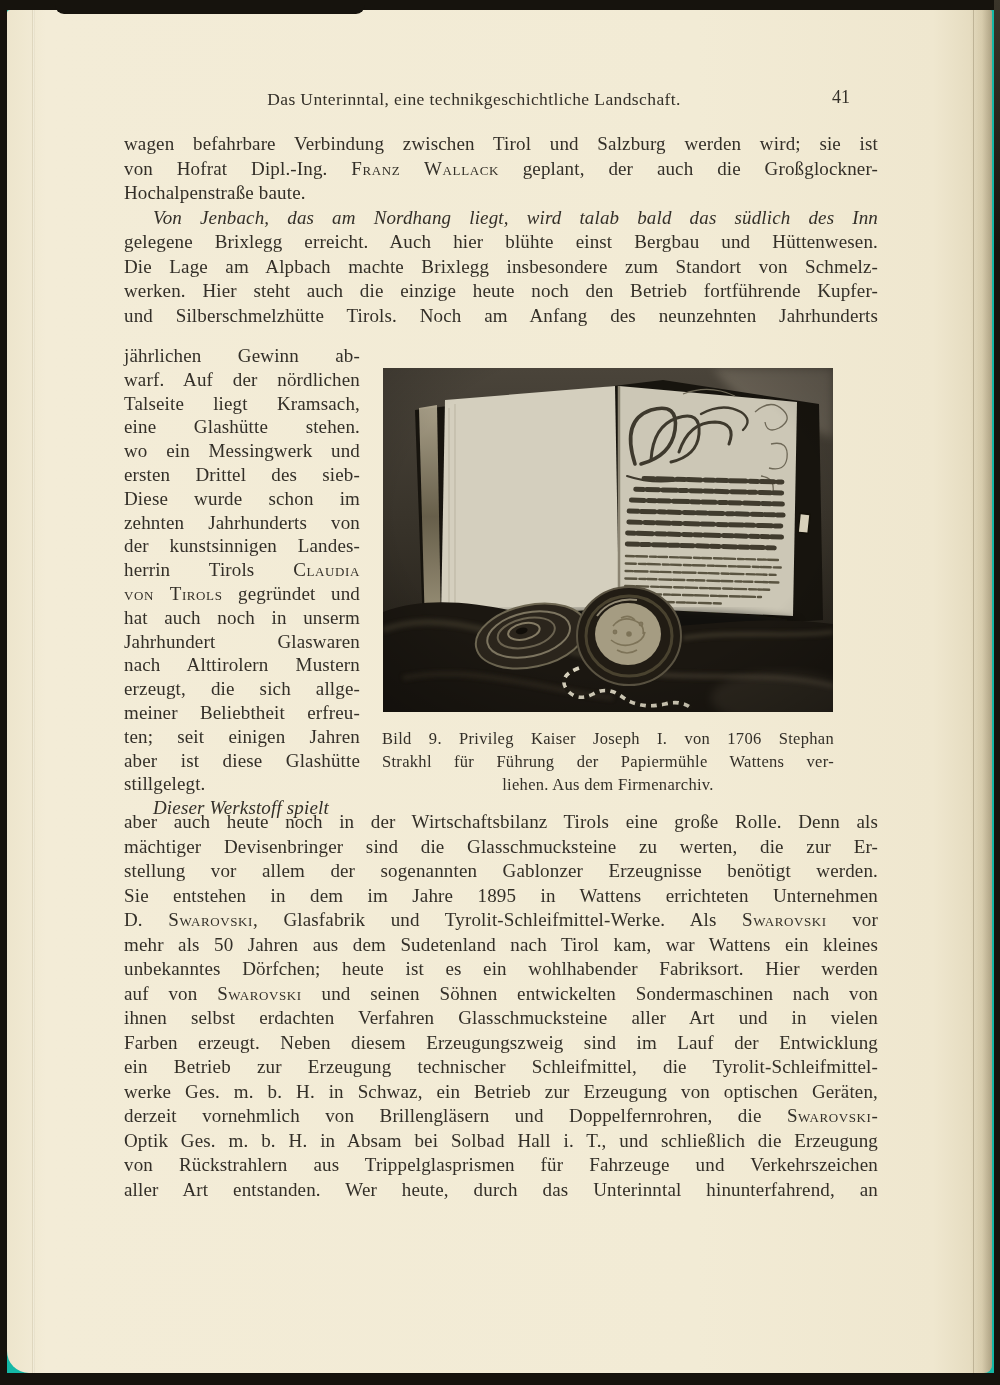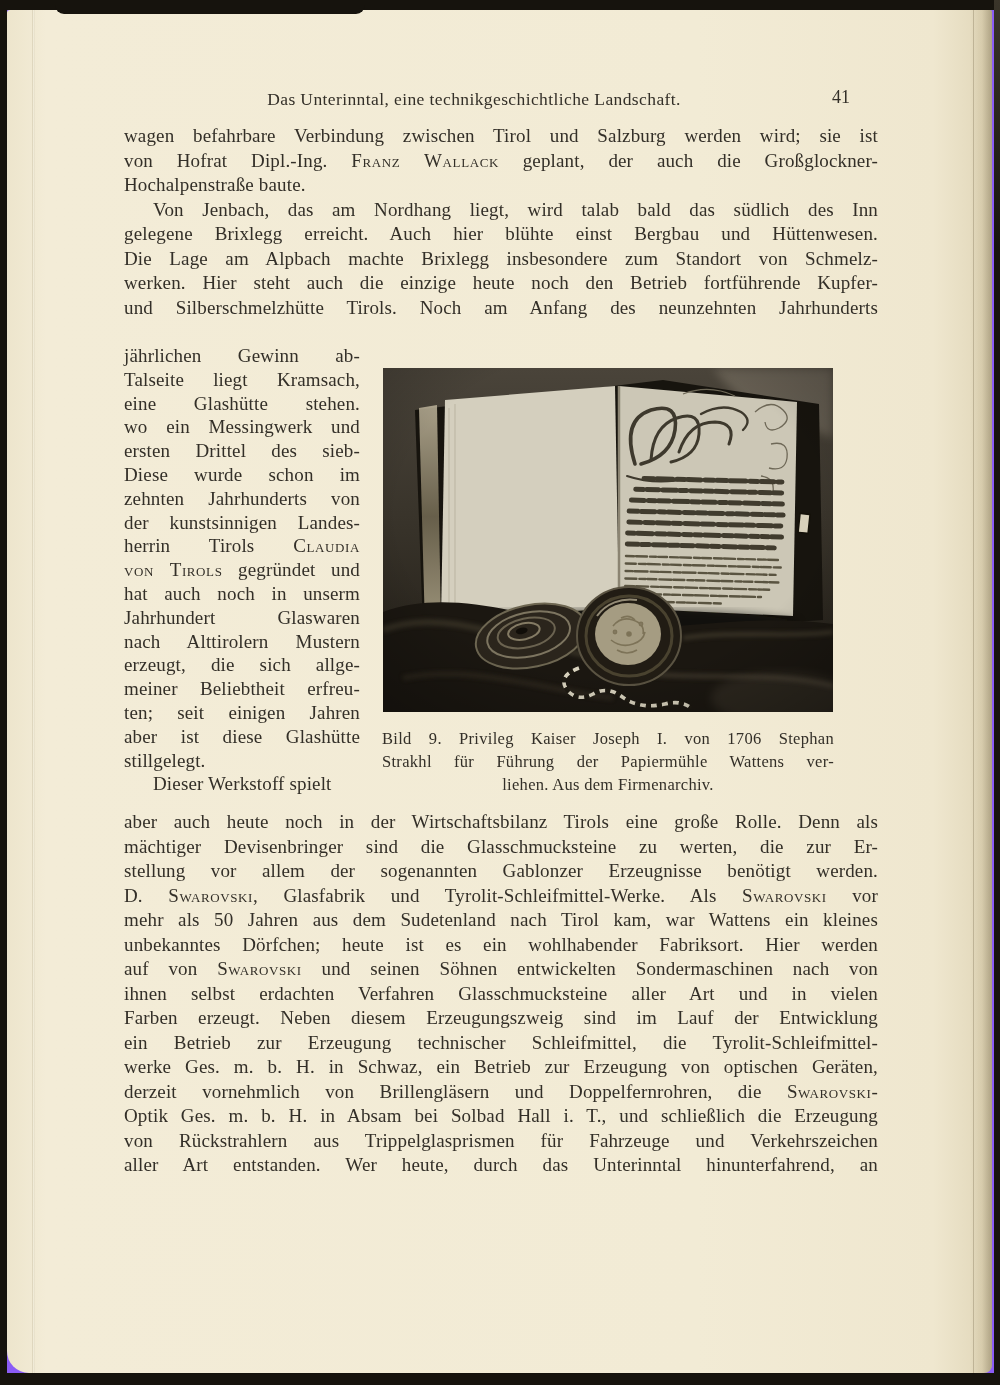--- a/index.html
+++ b/index.html
@@ -1,16 +1,16 @@
 <!DOCTYPE html>
 <html lang="de"><head>
 <meta charset="utf-8">
 <style>
   html,body{margin:0;padding:0;background:#0d0b08;}
-  .scan{position:relative;width:1000px;height:1385px;background:#8b5cf6;overflow:hidden;
+  .scan{position:relative;width:1000px;height:1385px;background:#14b8a6;overflow:hidden;
         font-family:"Liberation Serif","DejaVu Serif",serif;}
   .paper{position:absolute;left:7px;top:10px;right:8px;bottom:12px;
          background:linear-gradient(90deg,#ede5cc 0,#f3ecd7 4%,#f2ebd5 70%,#efe7cf 94%,#e0d6b8 100%);
          border-radius:3px 2px 8px 22px;}
   .paper-right-shade{position:absolute;right:8px;top:10px;bottom:12px;width:22px;
          background:linear-gradient(90deg,rgba(150,130,85,0),rgba(150,130,85,.16) 55%,rgba(90,75,45,.38));
          border-radius:0 2px 8px 0;}
   .paper-right-shade .edge-line{position:absolute;left:3px;top:0;bottom:0;width:1px;background:rgba(70,55,25,.22);}
   .crease{position:absolute;left:32px;top:10px;bottom:12px;width:3px;
          background:linear-gradient(90deg,rgba(120,100,60,.22),rgba(255,255,245,.35) 60%,rgba(120,100,60,.14));}
@@ -20,31 +20,31 @@
   .edge-left{left:0;top:0;width:7px;height:100%;}
   .edge-bottom{left:0;bottom:0;width:100%;height:12px;}
   .edge-right{right:0;top:0;width:6px;height:100%;background:linear-gradient(180deg,#3a352a,#16130d 18%,#16130d);}
 
   .ink{color:#332f28;}
   .running-title{position:absolute;left:124px;top:89px;width:700px;text-align:center;
         font-size:17.5px;letter-spacing:.4px;}
   .page-number{position:absolute;left:806px;top:87px;width:44px;text-align:right;font-size:18px;}
 
   .block{position:absolute;font-size:19px;line-height:24.5px;letter-spacing:.15px;}
-  .block-upper{left:124px;top:124px;width:754px;}
+  .block-upper{left:124px;top:132px;width:754px;}
   .block-leftcol{left:124px;top:344px;width:236px;line-height:23.8px;}
   .block-lower{left:124px;top:810px;width:754px;}
   .figure-photo-wrap{position:absolute;left:383px;top:368px;width:450px;height:344px;}
   .figure-caption{position:absolute;left:382px;top:727px;width:452px;
         font-size:16.5px;line-height:23px;letter-spacing:.3px;}
 
   .line{text-align:justify;text-align-last:justify;}
   .line.al-l{text-align-last:left;}
   .line.al-c{text-align:center;text-align-last:center;}
-  .line.ind{text-indent:29px;}
+  .line.ind{text-indent:29px;font-style:italic;}
   .sc{font-variant:small-caps;letter-spacing:.6px;}
 </style>
 </head>
 <body>
 
 <div class="scan">
 
   <div class="paper"></div>
   <div class="crease"></div>
   <div class="paper-right-shade">
@@ -65,20 +65,21 @@
       <div class="line al-l"><span>Hochalpenstraße baute.</span></div>
       <div class="line ind"><span>Von Jenbach, das am Nordhang liegt, wird talab bald das südlich des Inn</span></div>
       <div class="line"><span>gelegene Brixlegg erreicht. Auch hier blühte einst Bergbau und Hüttenwesen.</span></div>
       <div class="line"><span>Die Lage am Alpbach machte Brixlegg insbesondere zum Standort von Schmelz-</span></div>
       <div class="line"><span>werken. Hier steht auch die einzige heute noch den Betrieb fortführende Kupfer-</span></div>
       <div class="line"><span>und Silberschmelzhütte Tirols. Noch am Anfang des neunzehnten Jahrhunderts</span></div>
     </div>
 
   <div class="block block-leftcol ink">
       <div class="line"><span>jährlichen Gewinn ab-</span></div>
+      <div class="line"><span>warf. Auf der nördlichen</span></div>
       <div class="line"><span>Talseite liegt Kramsach,</span></div>
       <div class="line"><span>eine Glashütte stehen.</span></div>
       <div class="line"><span>wo ein Messingwerk und</span></div>
       <div class="line"><span>ersten Drittel des sieb-</span></div>
       <div class="line"><span>Diese wurde schon im</span></div>
       <div class="line"><span>zehnten Jahrhunderts von</span></div>
       <div class="line"><span>der kunstsinnigen Landes-</span></div>
       <div class="line"><span>herrin Tirols </span><span class="sc">Claudia</span></div>
       <div class="line"><span class="sc">von Tirols</span><span> gegründet und</span></div>
       <div class="line"><span>hat auch noch in unserm</span></div>
@@ -211,20 +212,21 @@
   <div class="figure-caption ink">
       <div class="line"><span>Bild 9. Privileg Kaiser Joseph I. von 1706 Stephan</span></div>
       <div class="line"><span>Strakhl für Führung der Papiermühle Wattens ver-</span></div>
       <div class="line al-c"><span>liehen. Aus dem Firmenarchiv.</span></div>
     </div>
 
   <div class="block block-lower ink">
       <div class="line"><span>aber auch heute noch in der Wirtschaftsbilanz Tirols eine große Rolle. Denn als</span></div>
       <div class="line"><span>mächtiger Devisenbringer sind die Glasschmucksteine zu werten, die zur Er-</span></div>
       <div class="line"><span>stellung vor allem der sogenannten Gablonzer Erzeugnisse benötigt werden.</span></div>
+      <div class="line"><span>Sie entstehen in dem im Jahre 1895 in Wattens errichteten Unternehmen</span></div>
       <div class="line"><span>D. </span><span class="sc">Swarovski</span><span>, Glasfabrik und Tyrolit-Schleifmittel-Werke. Als </span><span class="sc">Swarovski</span><span> vor</span></div>
       <div class="line"><span>mehr als 50 Jahren aus dem Sudetenland nach Tirol kam, war Wattens ein kleines</span></div>
       <div class="line"><span>unbekanntes Dörfchen; heute ist es ein wohlhabender Fabriksort. Hier werden</span></div>
       <div class="line"><span>auf von </span><span class="sc">Swarovski</span><span> und seinen Söhnen entwickelten Sondermaschinen nach von</span></div>
       <div class="line"><span>ihnen selbst erdachten Verfahren Glasschmucksteine aller Art und in vielen</span></div>
       <div class="line"><span>Farben erzeugt. Neben diesem Erzeugungszweig sind im Lauf der Entwicklung</span></div>
       <div class="line"><span>ein Betrieb zur Erzeugung technischer Schleifmittel, die Tyrolit-Schleifmittel-</span></div>
       <div class="line"><span>werke Ges. m. b. H. in Schwaz, ein Betrieb zur Erzeugung von optischen Geräten,</span></div>
       <div class="line"><span>derzeit vornehmlich von Brillengläsern und Doppelfernrohren, die </span><span class="sc">Swarovski</span><span>-</span></div>
       <div class="line"><span>Optik Ges. m. b. H. in Absam bei Solbad Hall i. T., und schließlich die Erzeugung</span></div>

